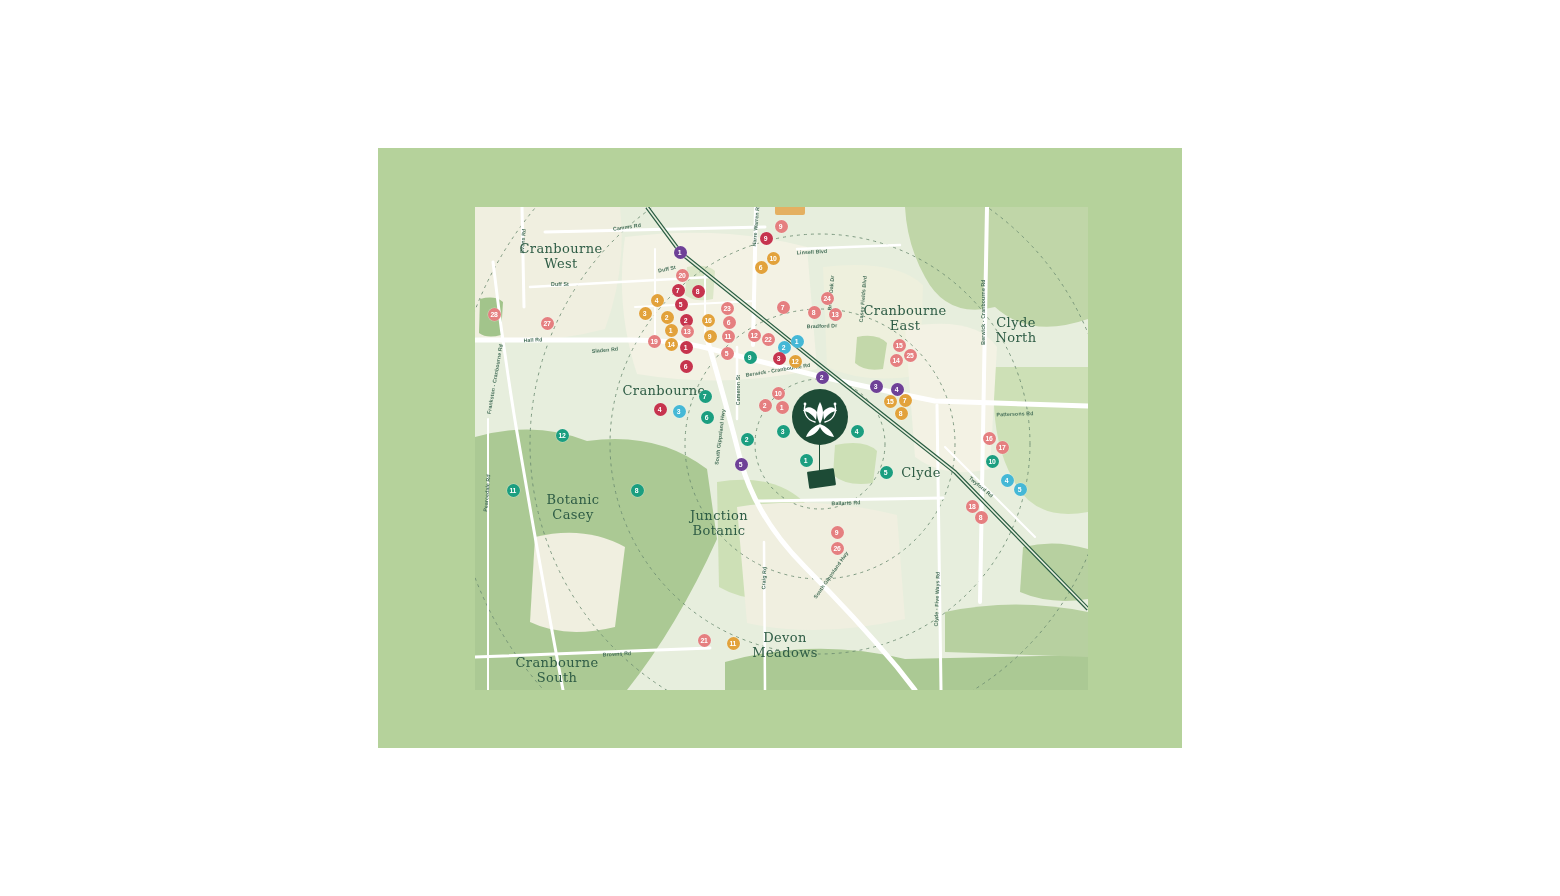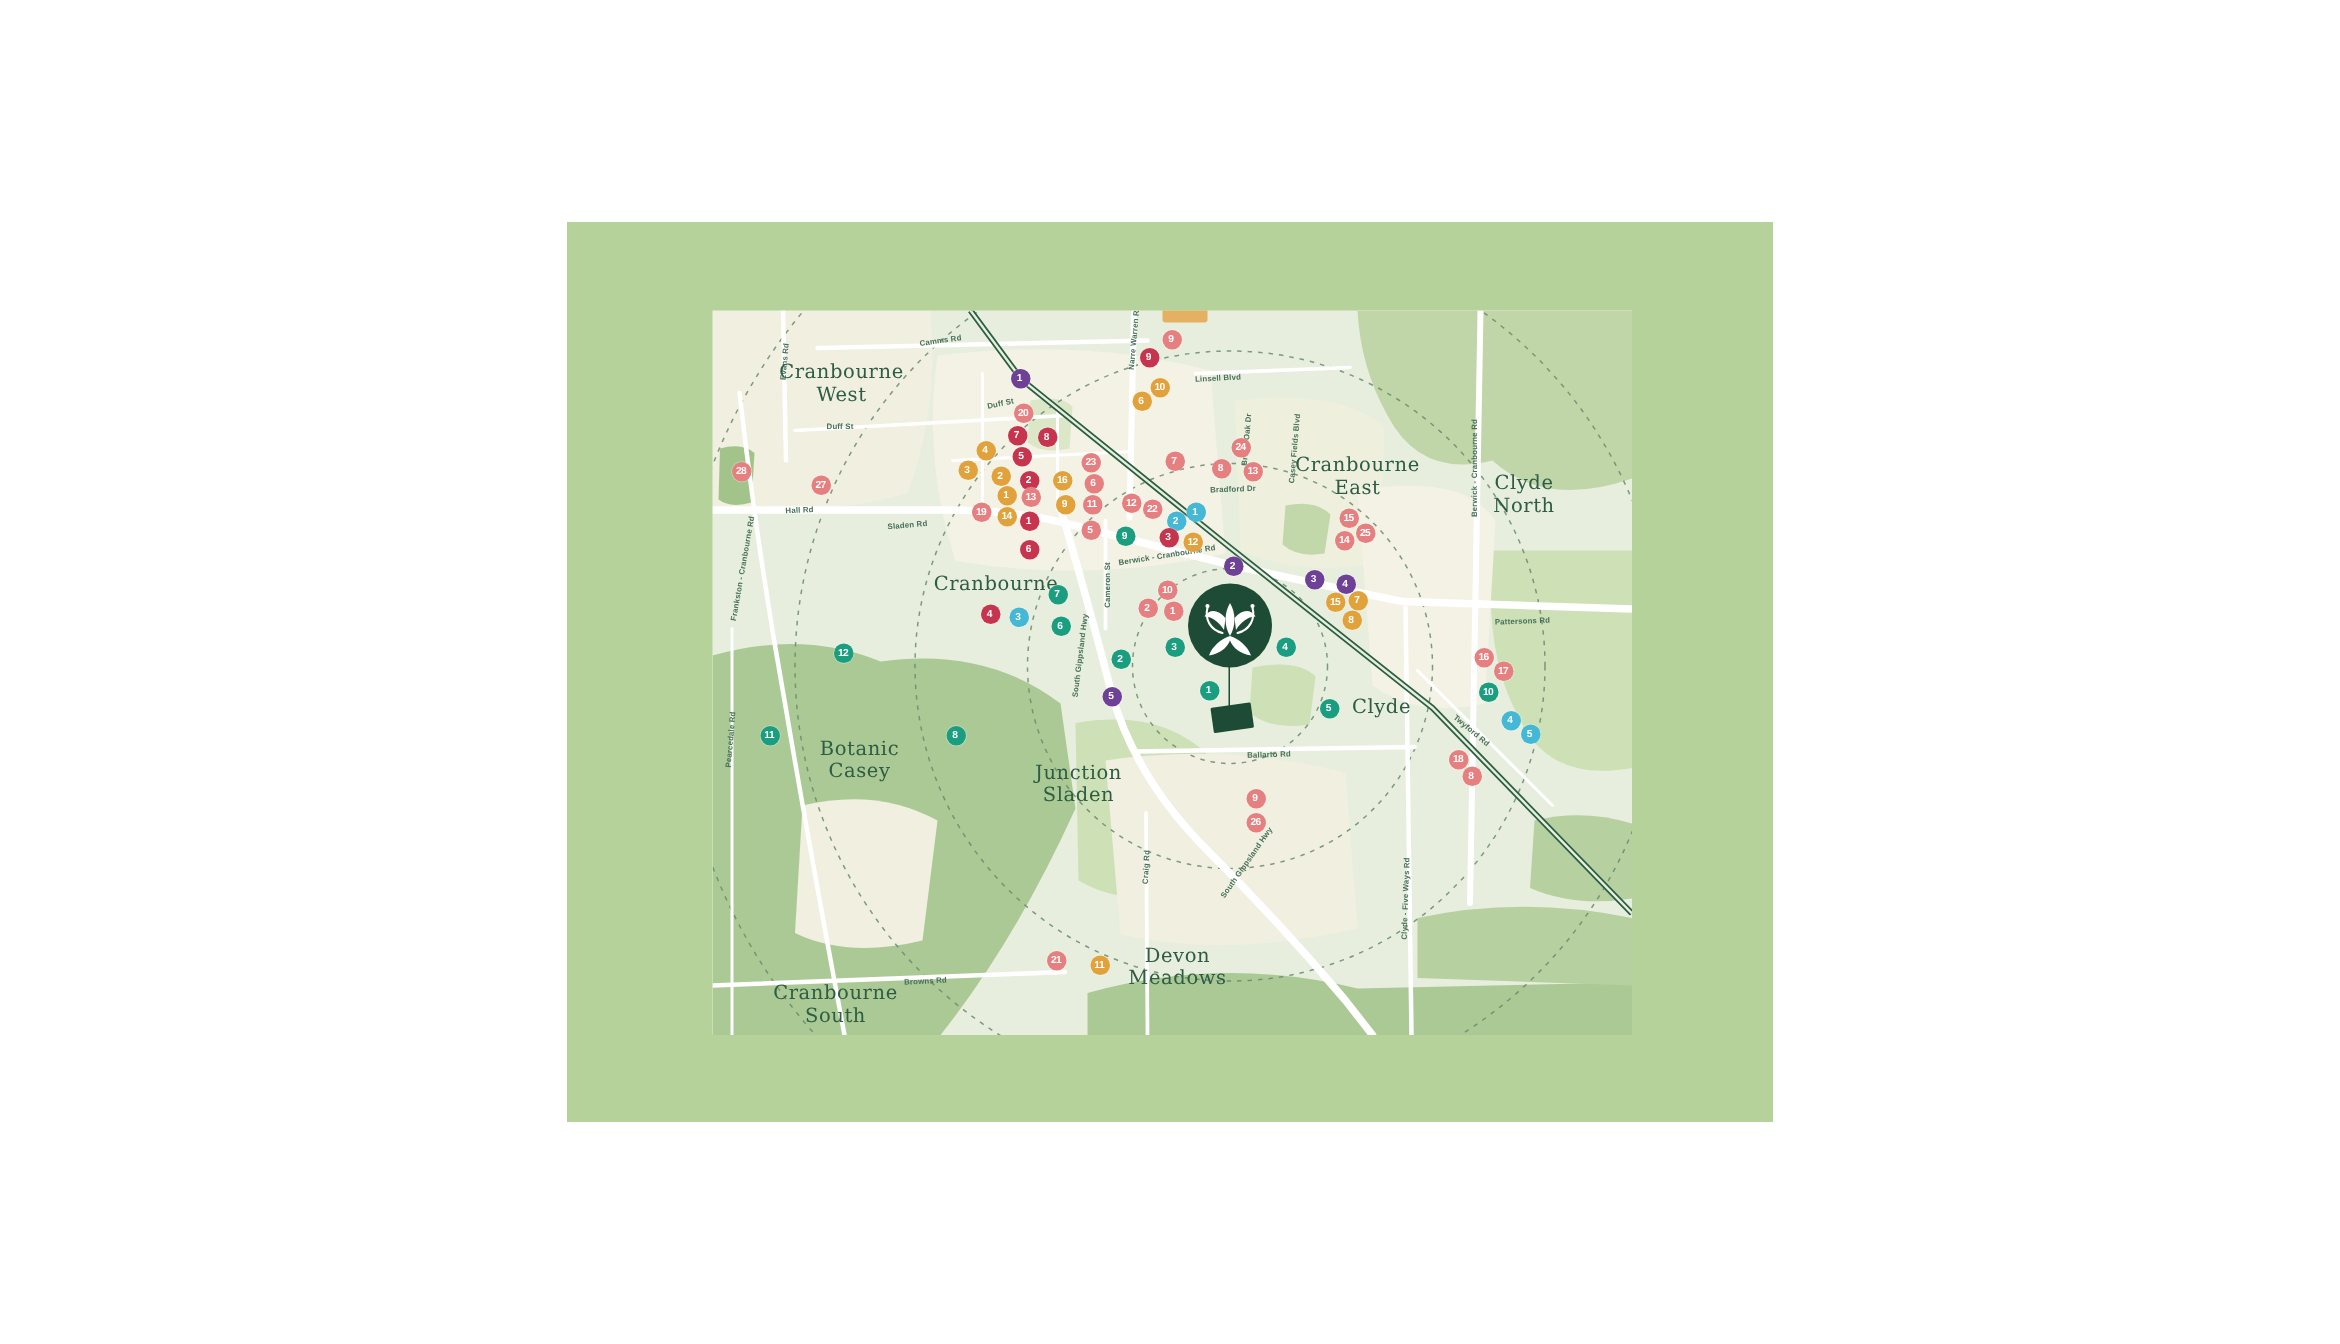--- a/index.html
+++ b/index.html
@@ -140,21 +140,21 @@
         <div class="suburb" style="left: 86px; top: 50px;">Cranbourne
 West</div>
         <div class="suburb" style="left: 189px; top: 184px;">Cranbourne</div>
         <div class="suburb" style="left: 430px; top: 112px;">Cranbourne
 East</div>
         <div class="suburb" style="left: 541px; top: 124px;">Clyde
 North</div>
         <div class="suburb" style="left: 98px; top: 301px;">Botanic
 Casey</div>
         <div class="suburb" style="left: 244px; top: 317px;">Junction
-Sladen</div>
+Botanic</div>
         <div class="suburb" style="left: 310px; top: 439px;">Devon
 Meadows</div>
         <div class="suburb" style="left: 82px; top: 464px;">Cranbourne
 South</div>
         <div class="suburb" style="left: 446px; top: 266px;">Clyde</div>
       </div>
     <div>
         <div class="roadlabel" style="left: 152px; top: 20px; transform: translate(-50%, -50%) rotate(-8deg) scale(0.58);">Camms Rd</div>
         <div class="roadlabel" style="left: 85px; top: 77px; transform: translate(-50%, -50%) rotate(0deg) scale(0.58);">Duff St</div>
         <div class="roadlabel" style="left: 192px; top: 62px; transform: translate(-50%, -50%) rotate(-12deg) scale(0.58);">Duff St</div>

